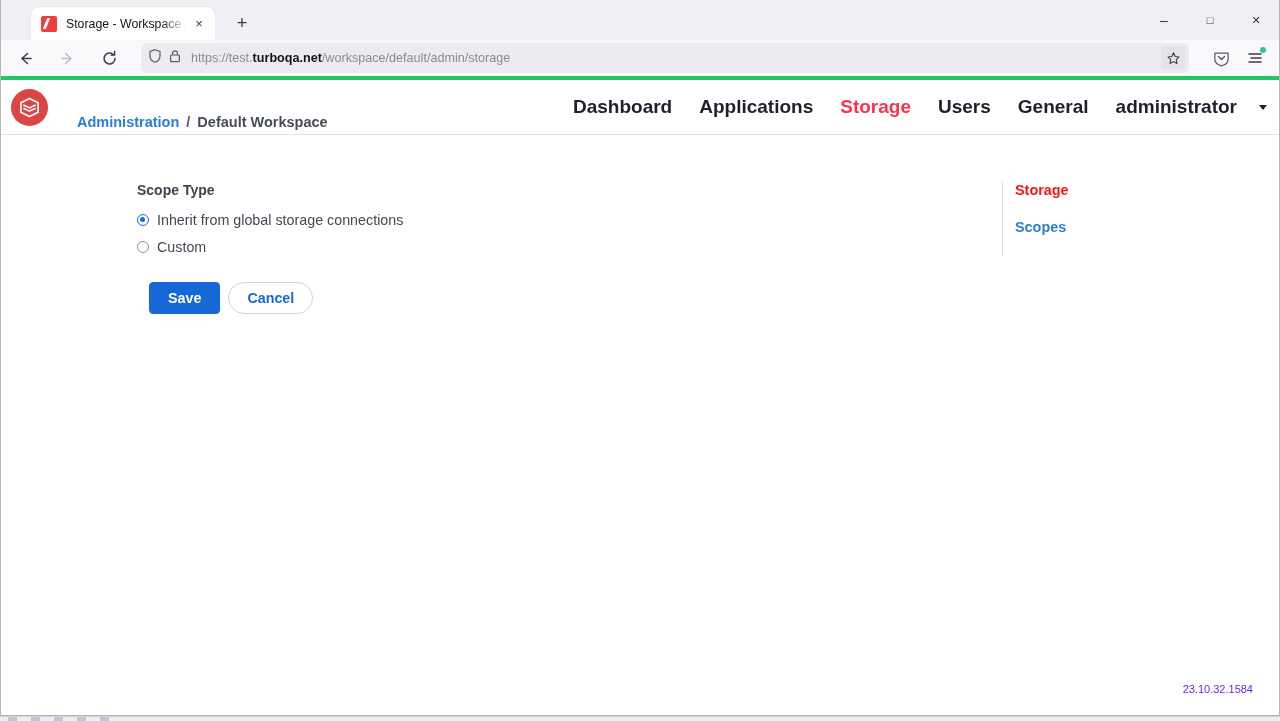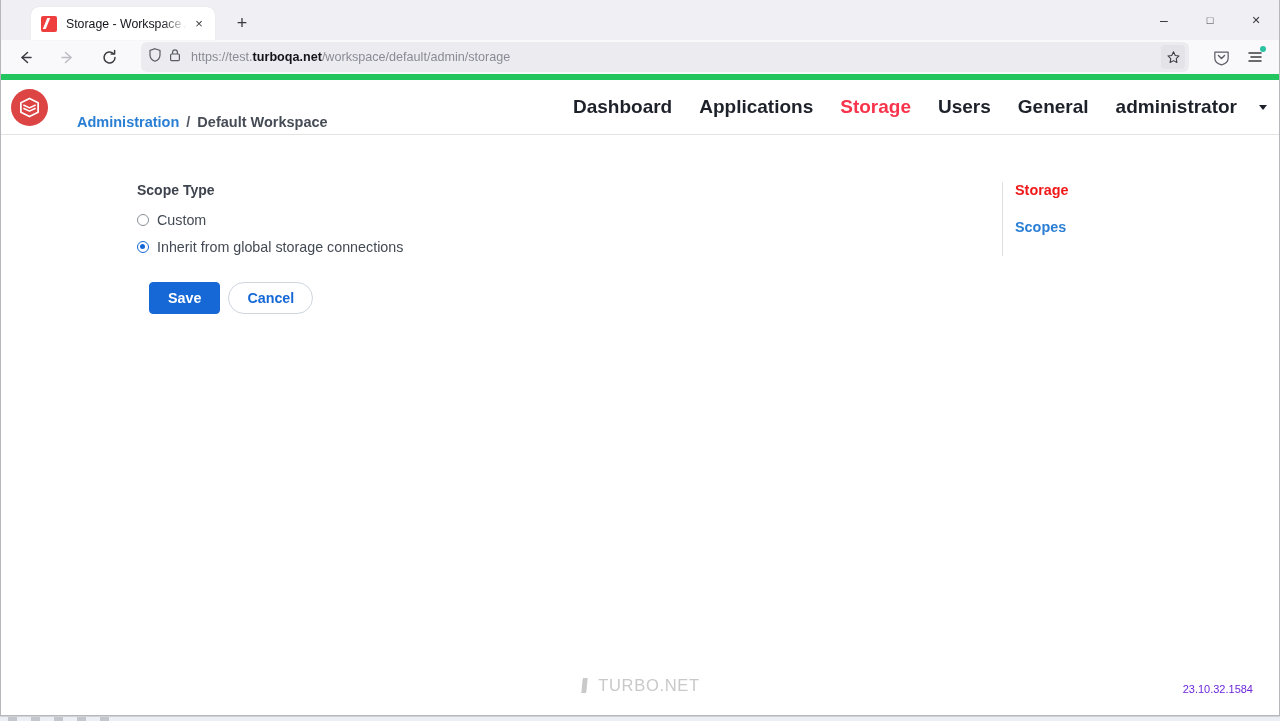--- a/index.html
+++ b/index.html
@@ -72,21 +72,21 @@
     width: 46px; height: 40px;
     display: flex; align-items: center; justify-content: center;
     font-size: 11px; color: #3b3b3f;
   }
   .win-btn.min { font-size: 14px; }
 
   .nav-bar {
     height: 40px; background: #f9f9fb;
     display: flex; align-items: center;
     padding: 0 8px; gap: 10px;
-    border-bottom: 6px solid #22c55e;
+    border-bottom: 4px solid #22c55e;
   }
   .nav-icon-btn {
     width: 32px; height: 32px;
     display: flex; align-items: center; justify-content: center;
     border-radius: 4px; color: #5b5b66;
   }
   .nav-icon-btn.disabled { color: #b9b9c2; }
   .url-bar {
     flex: 1 1 auto; height: 30px; margin: 0 6px;
     background: #ececf0; border-radius: 6px;
@@ -344,46 +344,40 @@
         </span>
       </nav>
     </div>
 
     <div class="content">
 
       <div class="form-col">
         <div class="section-title">Scope Type</div>
 
         <label class="radio-row">
+          <span class="radio checked"></span>
+          <span>Inherit from global storage connections</span>
+        </label>
+
+        <label class="radio-row">
           <span class="radio"></span>
           <span>Custom</span>
-        </label>
-
-        <label class="radio-row">
-          <span class="radio checked"></span>
-          <span>Inherit from global storage connections</span>
         </label>
 
         <div class="btn-row">
           <button class="btn btn-primary">Save</button>
           <button class="btn btn-secondary">Cancel</button>
         </div>
       </div>
 
       <div class="side-col">
         <a class="side-link active">Storage</a>
         <a class="side-link link">Scopes</a>
       </div>
 
-      <div class="footer">
-        <div class="footer-logo">
-          <span class="footer-slash"></span>
-          <span>TURBO.NET</span>
-        </div>
-      </div>
       <div class="version">23.10.32.1584</div>
 
     </div>
   </div>
 </div>
 
 <div class="taskbar">
   <div class="taskbar-icons">
     <i></i>
     <i></i>

